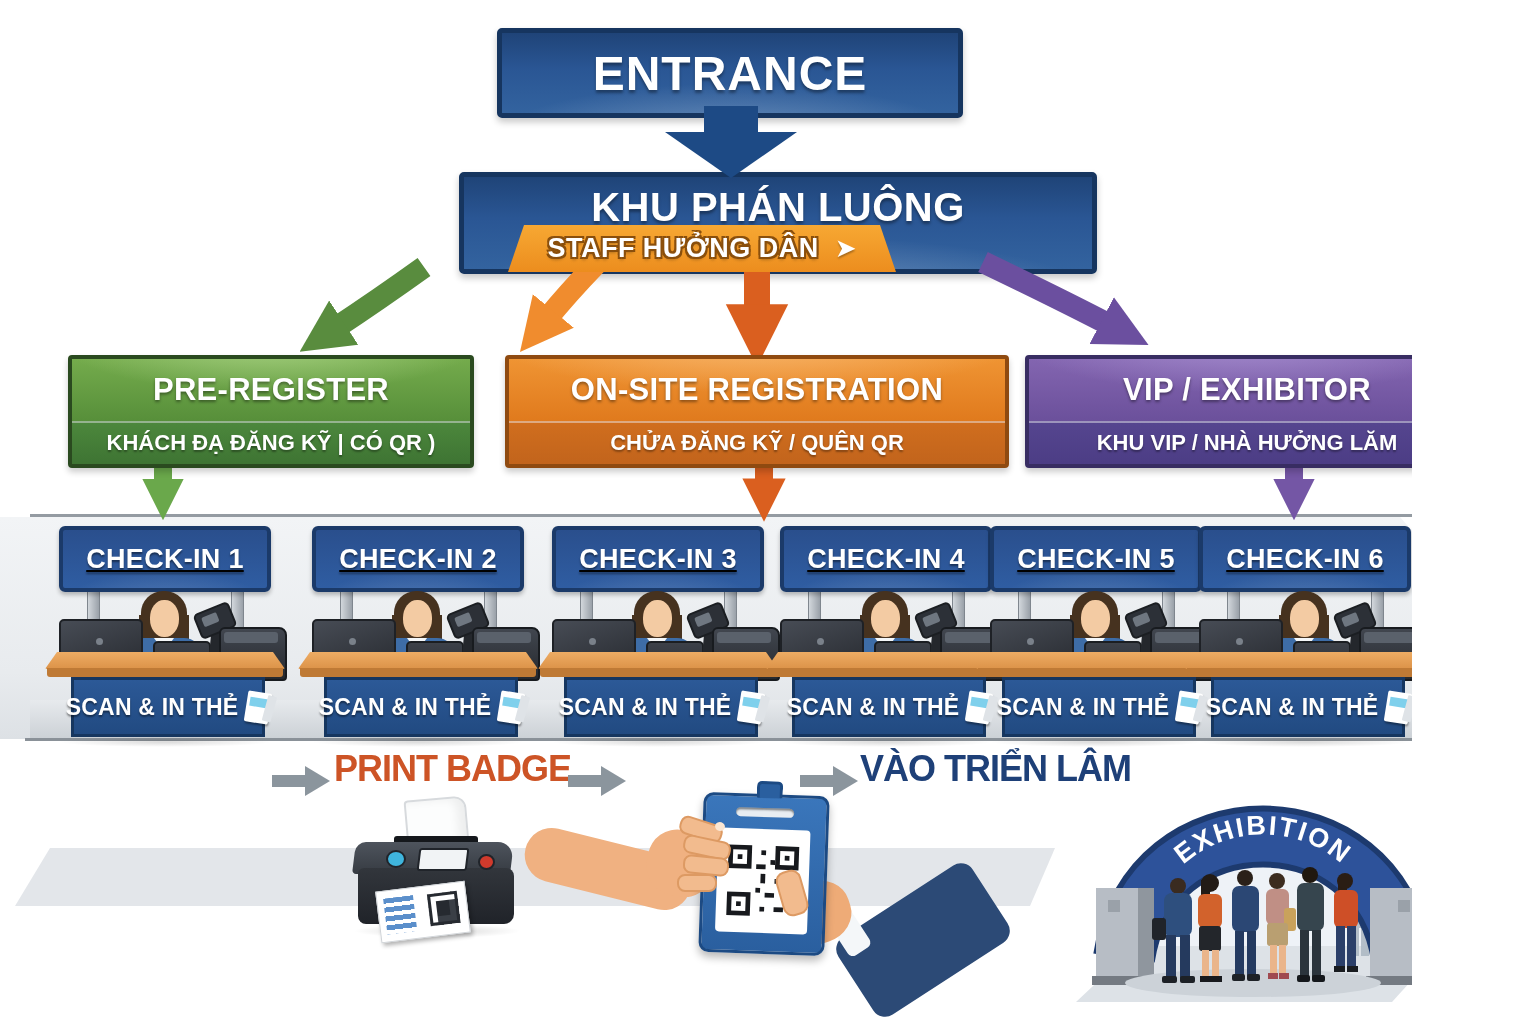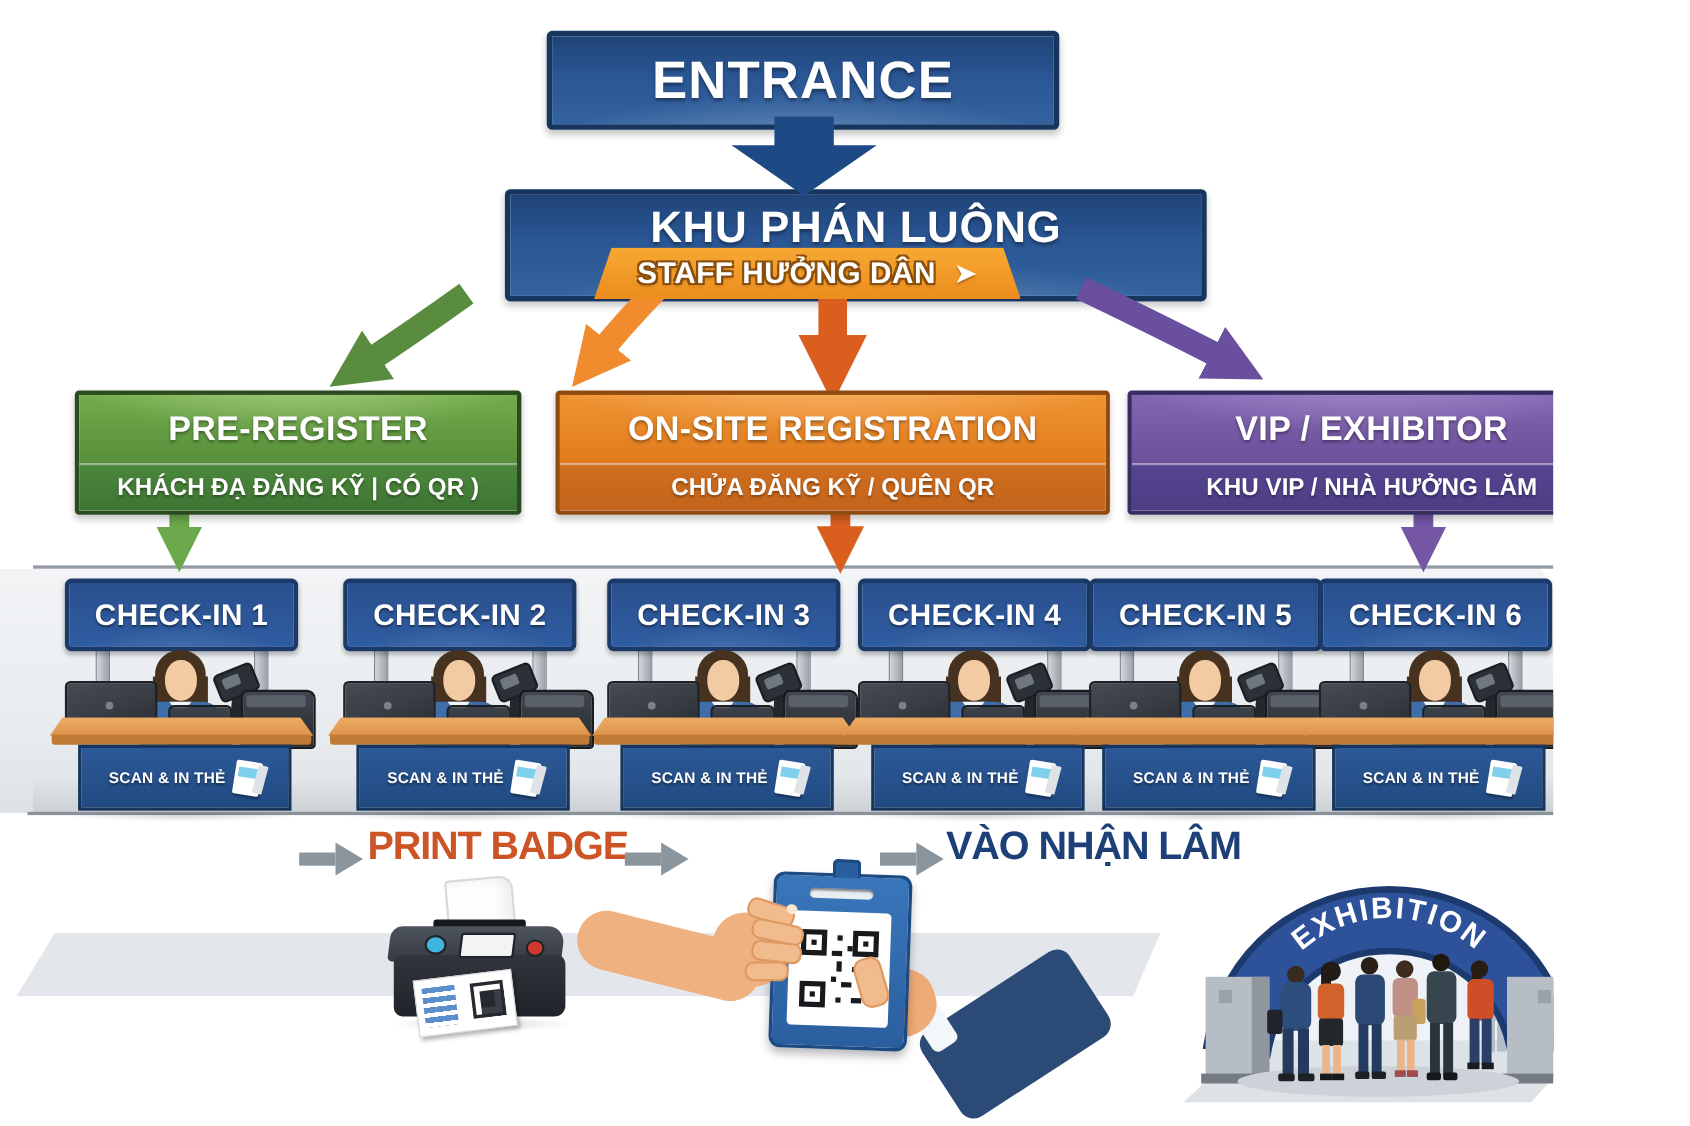--- a/index.html
+++ b/index.html
@@ -10,21 +10,21 @@
   .blue-box { position:absolute; border:5px solid #16355f; border-radius:5px;
     background: radial-gradient(95% 130% at 50% 135%, rgba(255,255,255,.30) 0%, rgba(255,255,255,0) 55%),
                 linear-gradient(180deg,#1f4478 0%, #2a5694 45%, #33639f 100%);
     box-shadow:0 4px 7px rgba(0,0,0,.22); display:flex; align-items:center; justify-content:center; }
   .entrance { left:497px; top:28px; width:456px; height:80px; }
   .entrance-label { color:#fff; font-size:48px; font-weight:bold; letter-spacing:1px;
     text-shadow:0 3px 3px rgba(0,0,0,.35); }
   .routing { left:427px; top:172px; width:628px; height:92px; align-items:flex-start;margin-left:32px; }
   .routing-label { width:100%; text-align:center; margin-top:8px; color:#fff; font-size:40px; font-weight:bold;
     letter-spacing:.5px; text-shadow:0 3px 3px rgba(0,0,0,.35); }
-  .ribbon { position:absolute; left:540px; top:225px; width:388px; height:47px; z-index:5;
+  .ribbon { position:absolute; left:508px; top:225px; width:388px; height:47px; z-index:5;
     background:linear-gradient(180deg,#f7a833,#ec8d1e);
     clip-path:polygon(16px 0, calc(100% - 16px) 0, 100% 100%, 0 100%);
     display:flex; align-items:center; justify-content:center; gap:16px;
     filter:drop-shadow(0 2px 2px rgba(0,0,0,.3)); }
   .ribbon .rb-text { color:#fff; font-size:27px; font-weight:bold; letter-spacing:.5px;
     text-shadow:-2px -2px 0 #8a4f0c, 2px -2px 0 #8a4f0c, -2px 2px 0 #8a4f0c, 2px 2px 0 #8a4f0c, 0 3px 3px rgba(0,0,0,.25); }
   .ribbon .rb-arrow { color:#fff; font-size:26px; text-shadow:0 2px 2px rgba(0,0,0,.3); }
 
   
   .branch { position:absolute; top:355px; height:105px; border:4px solid; border-radius:4px;
@@ -62,21 +62,21 @@
   
   .counter { position:absolute; top:515px; width:240px; height:240px; }
   .post { position:absolute; width:11px; top:64px; height:84px;
     background:linear-gradient(90deg,#d2d7dc,#9aa1a9); border:1px solid #7f868e; border-radius:2px; }
   .post.l { left:42px; } .post.r { left:186px; }
   .post::before { content:""; position:absolute; left:-2px; top:-2px; width:13px; height:8px;
     background:#81888f; border-radius:2px; }
   .c-sign { position:absolute; left:14px; top:11px; width:204px; height:58px;
     background:radial-gradient(100% 150% at 50% 150%, rgba(255,255,255,.22) 0%, rgba(255,255,255,0) 55%),
     linear-gradient(180deg,#2a4f8d,#2f5da2); border:4px solid #1b3a69; border-radius:6px;
-    display:flex; align-items:center; justify-content:center; box-shadow:0 3px 4px rgba(0,0,0,.25); }
+    display:flex; align-items:center; justify-content:center; box-shadow:0 3px 4px rgba(0,0,0,.25);text-decoration:underline; }
   .c-sign span { color:#fff; font-size:27px; font-weight:bold; letter-spacing:.3px;
     text-shadow:0 2px 2px rgba(0,0,0,.45); }
   .person { position:absolute; left:86px; top:76px; width:70px; height:100px; }
   .hair { position:absolute; left:10px; top:0; width:46px; height:52px; background:#46321f;
     border-radius:22px 22px 12px 12px; }
   .hair::before, .hair::after { content:""; position:absolute; top:24px; width:11px; height:34px;
     background:#46321f; border-radius:0 0 6px 6px; }
   .hair::before { left:-2px; } .hair::after { right:-2px; }
   .face { position:absolute; left:19px; top:9px; width:29px; height:37px; background:#f3cba3; border-radius:48%; }
   .torso { position:absolute; left:-5px; top:47px; width:76px; height:50px; background:#3e6da7;
@@ -110,21 +110,21 @@
   .c-printer::after { content:""; position:absolute; left:12px; top:24px; width:38px; height:13px;
     background:#eef1f4; border:1px solid #14171b; border-radius:2px; }
   .desk-top { position:absolute; left:0; top:137px; width:240px; height:17px;
     background:linear-gradient(180deg,#eeac64,#dc9348); border-radius:2px;
     clip-path:polygon(12px 0, 228px 0, 240px 100%, 0 100%); }
   .desk-lip { position:absolute; left:2px; top:153px; width:236px; height:9px; background:#bf7a35;
     border-radius:0 0 3px 3px; }
   .desk-front { position:absolute; left:26px; top:162px; width:188px; height:54px;
     background:linear-gradient(180deg,#2c5997,#214a81); border:3px solid #16365f;
     display:flex; align-items:center; justify-content:center; gap:8px; }
-  .desk-front .lbl { color:#fff; font-weight:bold; font-size:14px; letter-spacing:.2px;
+  .desk-front .lbl { color:#fff; font-weight:bold; font-size:23px; letter-spacing:.2px;
     text-shadow:0 2px 2px rgba(0,0,0,.45); white-space:nowrap; }
   .card-icon { position:relative; width:24px; height:31px; background:#fff; border-radius:2px;
     transform:rotate(9deg); box-shadow:1px 2px 2px rgba(0,0,0,.35); flex:0 0 auto; }
   .card-icon::before { content:""; position:absolute; left:3px; right:3px; top:6px; height:9px; background:#7fd0ec; }
   .card-icon::after { content:""; position:absolute; right:-4px; top:2px; width:9px; height:26px;
     background:#dfe3e7; border-radius:1px; transform:rotate(6deg); }
   .counter-shadow { position:absolute; left:14px; top:222px; width:212px; height:10px;
     background:radial-gradient(50% 50% at 50% 50%, rgba(0,0,0,.14), rgba(0,0,0,0)); }
 
   
@@ -448,21 +448,21 @@
       <span class="lbl">SCAN &amp; IN THẺ</span>
       <span class="card-icon"></span>
     </div>
     <div class="counter-shadow"></div>
   </div>
 
   <div class="gray-arrow" style="left:272px; top:766px"></div>
   <div class="flow-label orange" style="left:334px">PRINT BADGE</div>
   <div class="gray-arrow" style="left:568px; top:766px"></div>
   <div class="gray-arrow" style="left:800px; top:766px"></div>
-  <div class="flow-label navy" style="left:860px">VÀO NHẬN LÂM</div>
+  <div class="flow-label navy" style="left:860px">VÀO TRIỂN LÂM</div>
 
   <div class="bprinter">
     <div class="bp-shadow"></div>
     <div class="bp-paper"></div>
     <div class="bp-slot"></div>
     <div class="bp-top"></div>
     <div class="bp-body"></div>
     <div class="bp-screen"></div>
     <div class="bp-btn-cyan"></div>
     <div class="bp-btn-red"></div>

